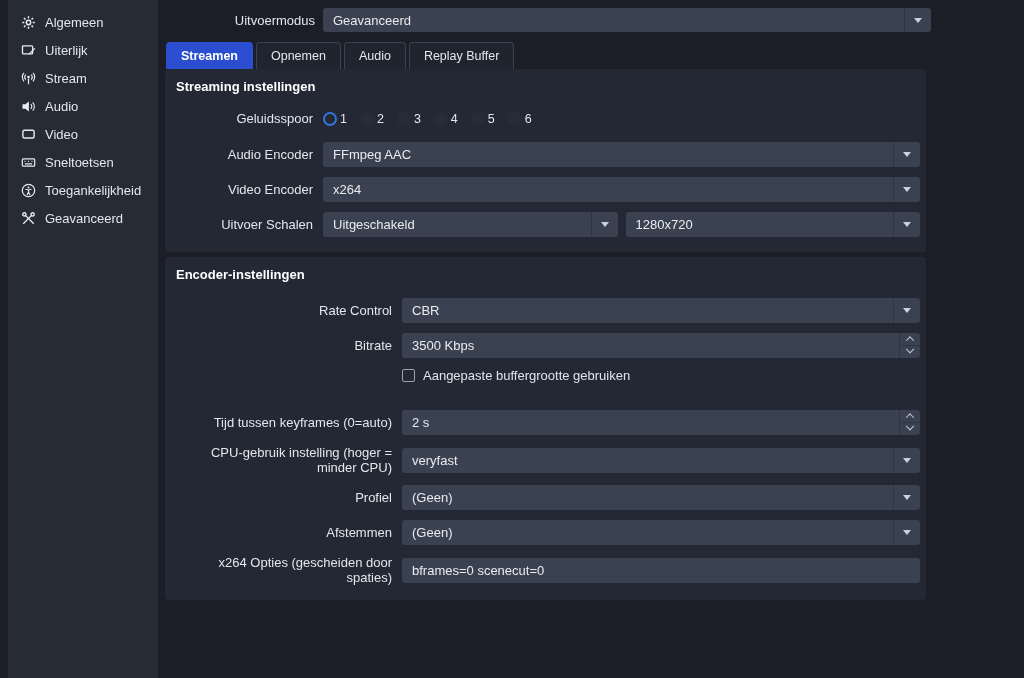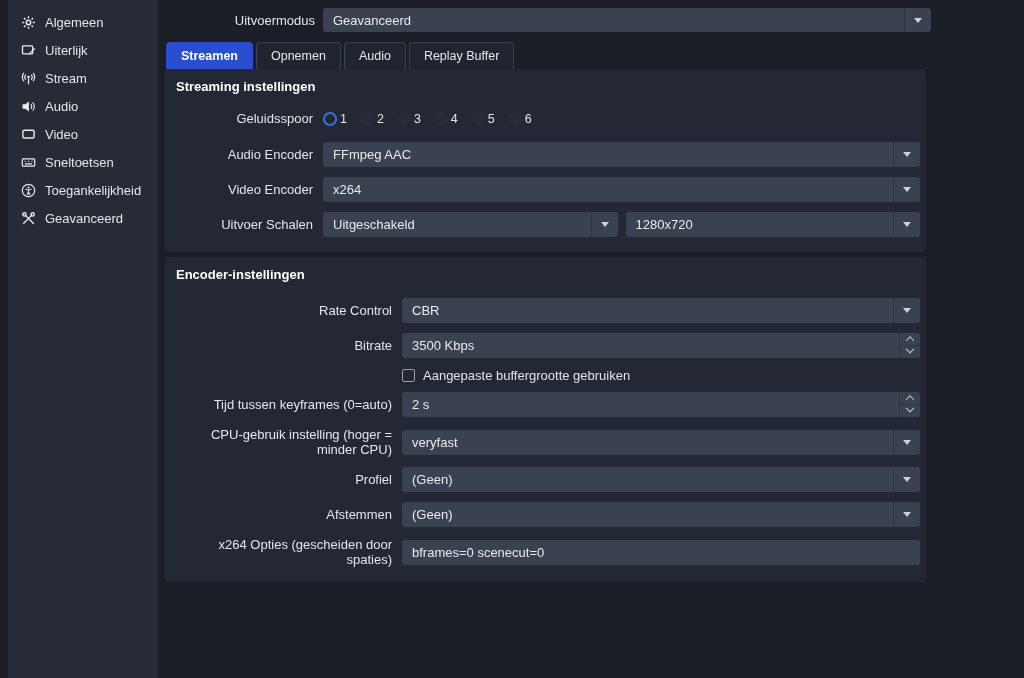--- a/index.html
+++ b/index.html
@@ -89,21 +89,21 @@
   .radio-row { margin-bottom: 16px; }
   .radio-group { display: flex; align-items: center; gap: 13px; }
   .radio-opt { display: flex; align-items: center; gap: 3px; font-size: 12.5px; color: #e3e6ec; }
   .radio {
     width: 14px; height: 14px; border-radius: 50%;
     background: #272c38; border: 2px solid #272c38;
   }
   .radio.checked { border-color: #3273dc; background: #242834; }
 
   
-  .checkbox-row { margin-bottom: 9px; }
+  .checkbox-row { margin-bottom: 27px; }
   .checkbox-indent { width: 227px; flex: 0 0 227px; }
   .checkbox-wrap { display: flex; align-items: center; gap: 8px; }
   .checkbox {
     width: 13px; height: 13px; border: 1.5px solid #9ba1ad; border-radius: 2px;
     background: transparent;
   }
 
   .pair-gap { width: 8px; flex: 0 0 8px; }
 </style>
 </head>

